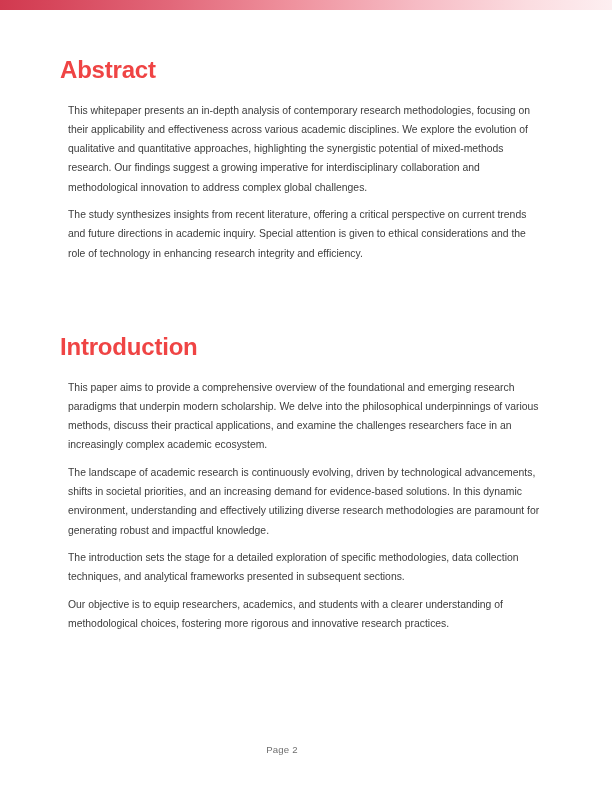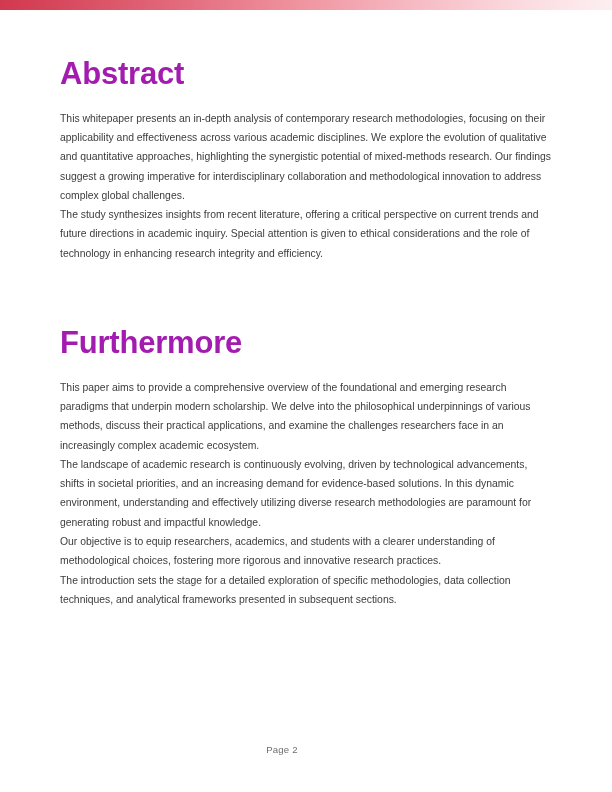--- a/index.html
+++ b/index.html
@@ -59,29 +59,29 @@
   }
 
   .section-introduction {
     padding-top: 62px;
   }
 
   h1.section-heading {
     margin: 0 0 17px 0;
     padding: 0;
     font-family: "Liberation Sans", sans-serif;
-    font-size: 31px;
+    font-size: 24px;
     font-weight: bold;
     line-height: 1.15;
     letter-spacing: -0.2px;
-    color: #a21caf;
+    color: #ef4444;
   }
 
   p.body-par {
-    margin: 0;
+    margin: 8px;
     padding: 0;
     font-family: "Liberation Sans", sans-serif;
     font-size: 10.4px;
     line-height: 19.3px;
     color: #3c3c3c;
     text-align: left;
   }
 
   .footer {
     position: absolute;
@@ -107,25 +107,25 @@
 
   <div class="content">
 
     <section class="section section-abstract">
       <h1 class="section-heading">Abstract</h1>
       <p class="body-par">This whitepaper presents an in-depth analysis of contemporary research methodologies, focusing on their applicability and effectiveness across various academic disciplines. We explore the evolution of qualitative and quantitative approaches, highlighting the synergistic potential of mixed-methods research. Our findings suggest a growing imperative for interdisciplinary collaboration and methodological innovation to address complex global challenges.</p>
       <p class="body-par">The study synthesizes insights from recent literature, offering a critical perspective on current trends and future directions in academic inquiry. Special attention is given to ethical considerations and the role of technology in enhancing research integrity and efficiency.</p>
     </section>
 
     <section class="section section-introduction">
-      <h1 class="section-heading">Furthermore</h1>
+      <h1 class="section-heading">Introduction</h1>
       <p class="body-par">This paper aims to provide a comprehensive overview of the foundational and emerging research paradigms that underpin modern scholarship. We delve into the philosophical underpinnings of various methods, discuss their practical applications, and examine the challenges researchers face in an increasingly complex academic ecosystem.</p>
       <p class="body-par">The landscape of academic research is continuously evolving, driven by technological advancements, shifts in societal priorities, and an increasing demand for evidence-based solutions. In this dynamic environment, understanding and effectively utilizing diverse research methodologies are paramount for generating robust and impactful knowledge.</p>
+      <p class="body-par">The introduction sets the stage for a detailed exploration of specific methodologies, data collection techniques, and analytical frameworks presented in subsequent sections.</p>
       <p class="body-par">Our objective is to equip researchers, academics, and students with a clearer understanding of methodological choices, fostering more rigorous and innovative research practices.</p>
-      <p class="body-par">The introduction sets the stage for a detailed exploration of specific methodologies, data collection techniques, and analytical frameworks presented in subsequent sections.</p>
     </section>
 
   </div>
 
   <div class="footer">
     <span class="footer-text">Page 2</span>
   </div>
 
 </div>
 

